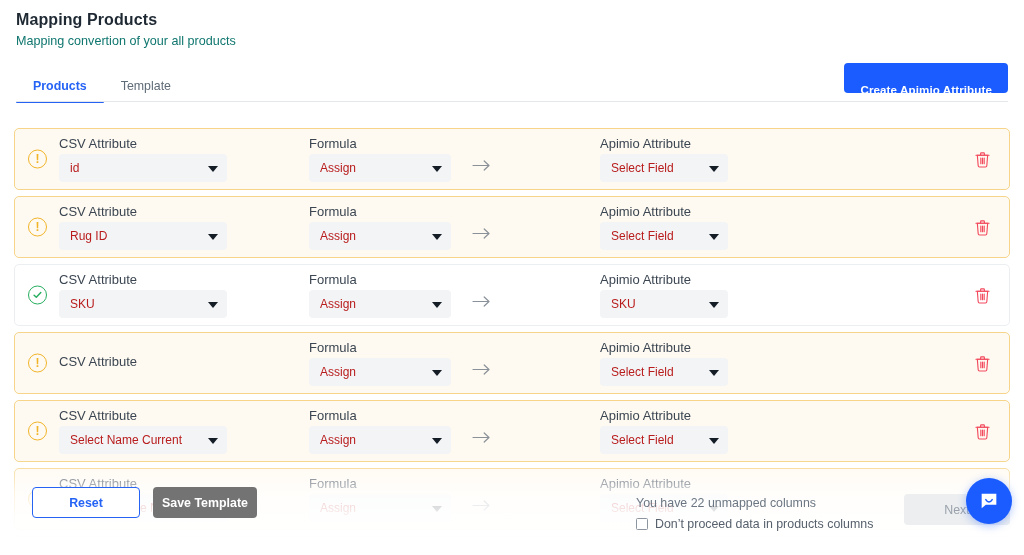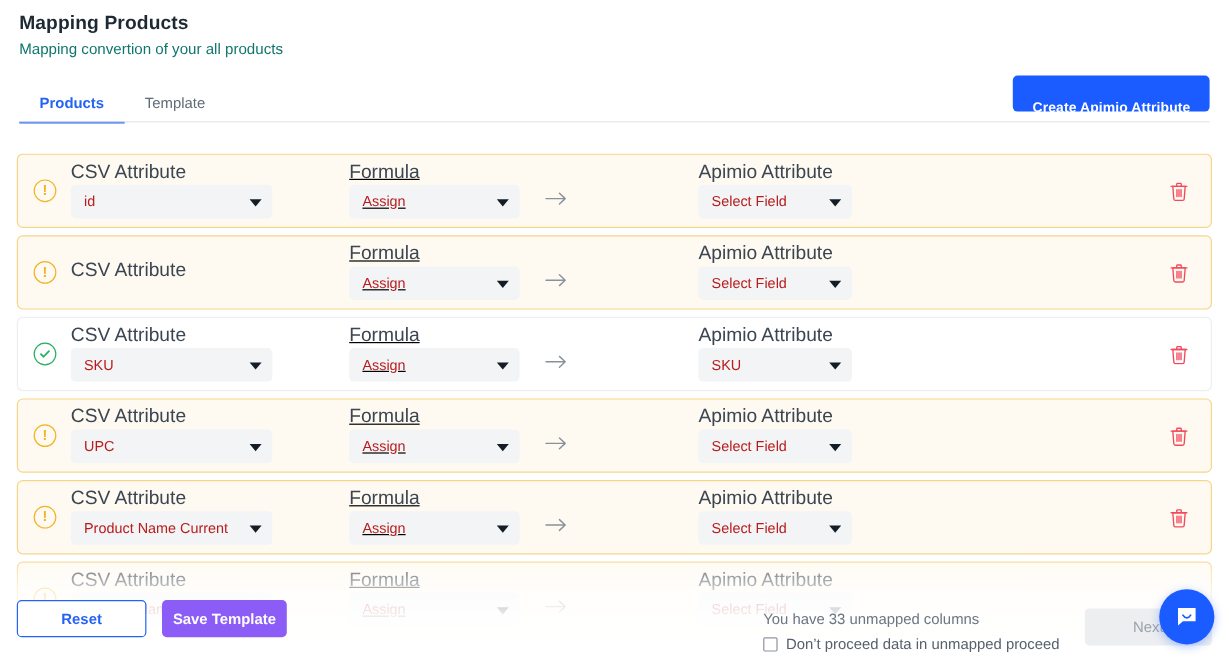--- a/index.html
+++ b/index.html
@@ -157,21 +157,21 @@
     color: #27ae60;
   }
   .status-icon.ok svg { display: block; }
 
   .field-group {
     display: flex;
     flex-direction: column;
     justify-content: center;
   }
   .field-label {
-    font-size: 16px;
+    font-size: 13px;
     color: #3b4652;
     margin-bottom: 4px;
     line-height: 13px;
     white-space: nowrap;
   }
   .select {
     position: relative;
     height: 28px;
     background: #f2f4f6;
     border-radius: 4px;
@@ -190,21 +190,21 @@
     top: 50%;
     margin-top: -2px;
     width: 0; height: 0;
     border-left: 5px solid transparent;
     border-right: 5px solid transparent;
     border-top: 6px solid #141c26;
   }
 
   .col-csv    { width: 168px; margin-left: 0px; }
   .col-csv .select { width: 168px; }
-  .col-formula{ width: 142px; margin-left: 64px; text-decoration: underline; }
+  .col-formula{ width: 142px; margin-left: 82px; }
   .col-formula .select { width: 142px; }
   .col-apimio { width: 128px; margin-left: 87px; }
   .col-apimio .select { width: 128px; }
 
   .arrow {
     width: 62px;
     margin-left: 0;
     display: flex;
     align-items: center;
     justify-content: center;
@@ -230,45 +230,45 @@
     position: absolute;
     left: 0; right: 0; bottom: 0;
     height: 96px;
     background: linear-gradient(to bottom, rgba(255,255,255,0) 0%, rgba(255,255,255,0.72) 34%, rgba(255,255,255,0.95) 62%, #ffffff 100%);
     pointer-events: none;
   }
 
   
   .bottom-bar {
     position: absolute;
-    left: 0; right: 0; bottom: 4px;
+    left: 0; right: 0; bottom: 17px;
     height: 58px;
     display: flex;
     align-items: flex-start;
-    padding: 0 14px;
+    padding: 0 32px;
   }
   .btn-reset {
     margin-top: 7px;
     width: 108px;
     height: 31px;
     background: #fff;
     border: 1.3px solid #2563f5;
     border-radius: 4px;
     color: #2563f5;
     font-size: 12.4px;
     font-weight: bold;
     font-family: "Liberation Sans", sans-serif;
     cursor: pointer;
   }
   .btn-save {
     margin-top: 7px;
     margin-left: 13px;
     width: 104px;
     height: 31px;
-    background: #8b5cf6;
+    background: #737373;
     border: none;
     border-radius: 4px;
     color: #fff;
     font-size: 12.4px;
     font-weight: bold;
     font-family: "Liberation Sans", sans-serif;
     cursor: pointer;
   }
 
   .unmapped-block {
@@ -389,20 +389,24 @@
             <path d="M2.5 4.5h11l-.9 11.2a1.4 1.4 0 0 1-1.4 1.3H4.8a1.4 1.4 0 0 1-1.4-1.3L2.5 4.5z" stroke="currentColor" stroke-width="1.2" fill="none"></path>
             <path d="M1 4.5h14M6 4.5V2.6c0-.4.3-.7.7-.7h2.6c.4 0 .7.3.7.7v1.9" stroke="currentColor" stroke-width="1.2" fill="none" stroke-linecap="round"></path>
             <path d="M6.2 7.5v6M8 7.5v6M9.8 7.5v6" stroke="currentColor" stroke-width="1.2" stroke-linecap="round"></path>
           </svg>
         </div>
       </div>
       <div class="map-row warn">
         <div class="status-icon warn">!</div>
         <div class="field-group col-csv">
           <div class="field-label">CSV Attribute</div>
+          <div class="select">
+            <span>Rug ID</span>
+            <span class="caret"></span>
+          </div>
         </div>
         <div class="field-group col-formula">
           <div class="field-label">Formula</div>
           <div class="select">
             <span>Assign</span>
             <span class="caret"></span>
           </div>
         </div>
         <div class="arrow">
           <svg width="20" height="13" viewBox="0 0 20 13">
@@ -461,24 +465,20 @@
             <path d="M2.5 4.5h11l-.9 11.2a1.4 1.4 0 0 1-1.4 1.3H4.8a1.4 1.4 0 0 1-1.4-1.3L2.5 4.5z" stroke="currentColor" stroke-width="1.2" fill="none"></path>
             <path d="M1 4.5h14M6 4.5V2.6c0-.4.3-.7.7-.7h2.6c.4 0 .7.3.7.7v1.9" stroke="currentColor" stroke-width="1.2" fill="none" stroke-linecap="round"></path>
             <path d="M6.2 7.5v6M8 7.5v6M9.8 7.5v6" stroke="currentColor" stroke-width="1.2" stroke-linecap="round"></path>
           </svg>
         </div>
       </div>
       <div class="map-row warn">
         <div class="status-icon warn">!</div>
         <div class="field-group col-csv">
           <div class="field-label">CSV Attribute</div>
-          <div class="select">
-            <span>UPC</span>
-            <span class="caret"></span>
-          </div>
         </div>
         <div class="field-group col-formula">
           <div class="field-label">Formula</div>
           <div class="select">
             <span>Assign</span>
             <span class="caret"></span>
           </div>
         </div>
         <div class="arrow">
           <svg width="20" height="13" viewBox="0 0 20 13">
@@ -498,21 +498,21 @@
             <path d="M1 4.5h14M6 4.5V2.6c0-.4.3-.7.7-.7h2.6c.4 0 .7.3.7.7v1.9" stroke="currentColor" stroke-width="1.2" fill="none" stroke-linecap="round"></path>
             <path d="M6.2 7.5v6M8 7.5v6M9.8 7.5v6" stroke="currentColor" stroke-width="1.2" stroke-linecap="round"></path>
           </svg>
         </div>
       </div>
       <div class="map-row warn">
         <div class="status-icon warn">!</div>
         <div class="field-group col-csv">
           <div class="field-label">CSV Attribute</div>
           <div class="select">
-            <span>Product Name Current</span>
+            <span>Select Name Current</span>
             <span class="caret"></span>
           </div>
         </div>
         <div class="field-group col-formula">
           <div class="field-label">Formula</div>
           <div class="select">
             <span>Assign</span>
             <span class="caret"></span>
           </div>
         </div>
@@ -586,24 +586,24 @@
       </div>
     </div>
 
   <div class="fade"></div>
 
   <div class="bottom-bar">
     <button class="btn-reset">Reset</button>
     <button class="btn-save">Save Template</button>
 
     <div class="unmapped-block">
-      <div class="unmapped-text">You have 33 unmapped columns</div>
+      <div class="unmapped-text">You have 22 unmapped columns</div>
       <div class="checkbox-row">
         <div class="checkbox"></div>
-        <div class="checkbox-label">Don’t proceed data in unmapped proceed</div>
+        <div class="checkbox-label">Don’t proceed data in products columns</div>
       </div>
     </div>
 
     <button class="btn-next">Next</button>
 
     <div class="chat-launcher">
       <span>
         <svg width="22" height="22" viewBox="0 0 24 24" aria-hidden="true">
           <path d="M4 4h16v12H8.5L4 20V4z" fill="#ffffff"></path>
           <path d="M8.5 10.5c1 1.7 2.1 2.5 3.5 2.5s2.5-.8 3.5-2.5" stroke="#1a5cff" stroke-width="1.6" fill="none" stroke-linecap="round"></path>

